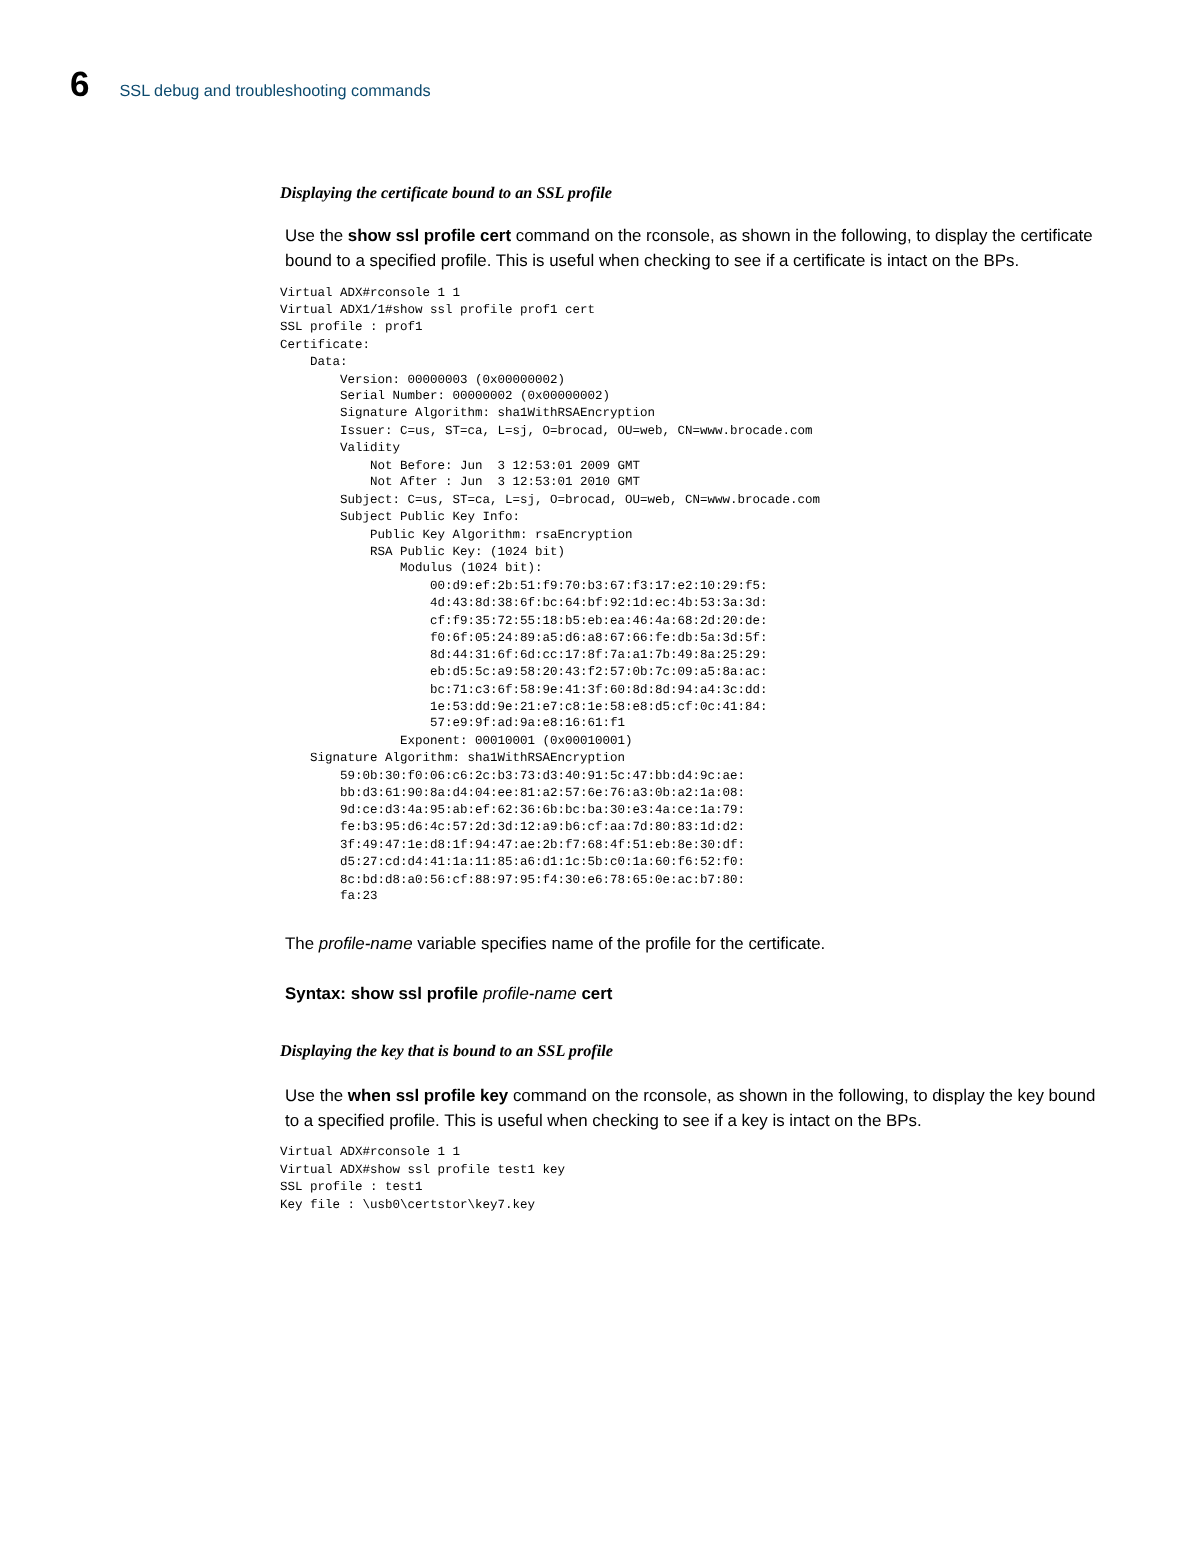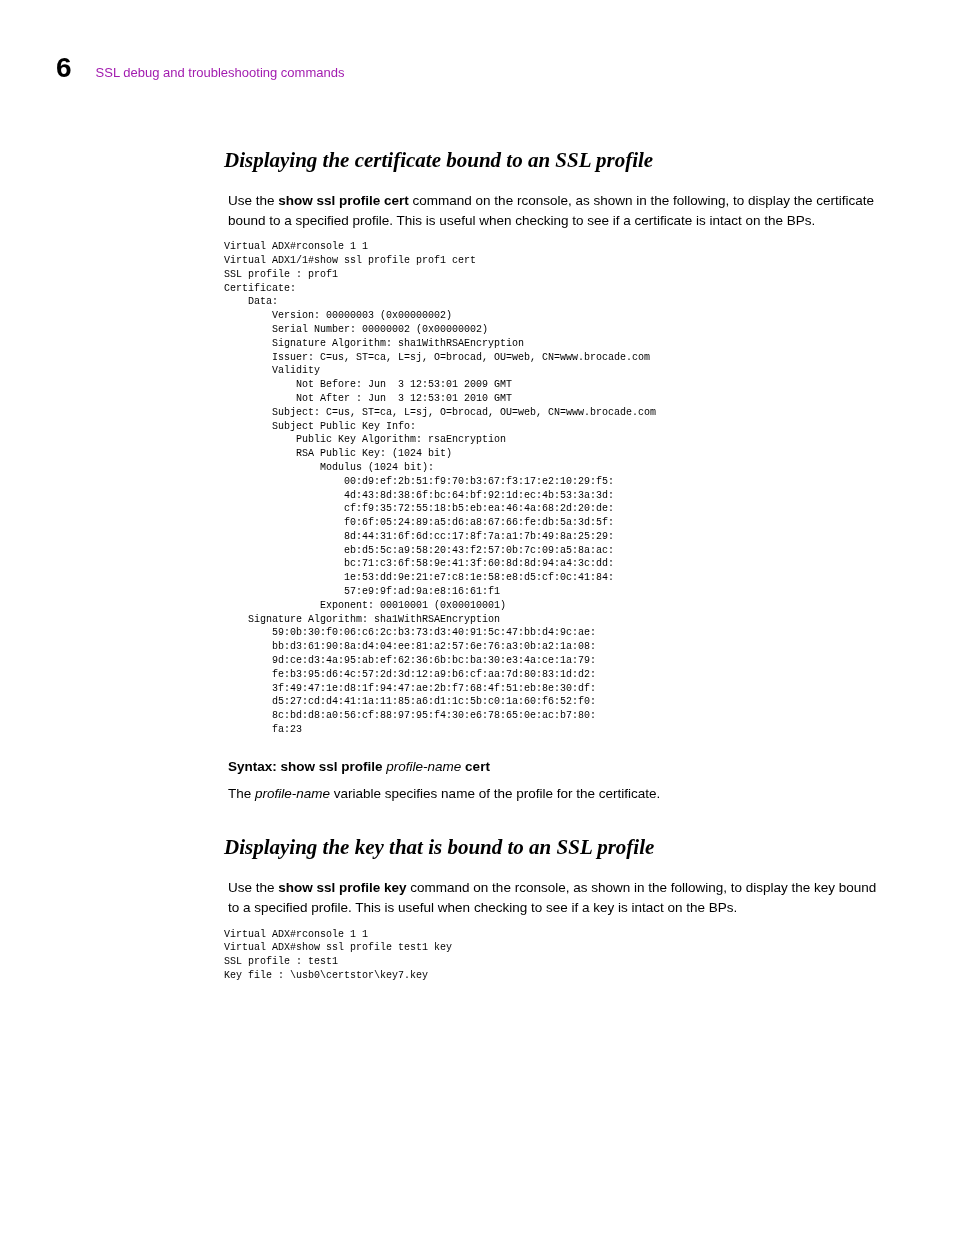--- a/index.html
+++ b/index.html
@@ -18,29 +18,29 @@
     align-items: baseline;
     margin-bottom: 56px;
   }
   .chapter-number {
     font-size: 28px;
     font-weight: bold;
     margin-right: 24px;
   }
   .running-title {
     font-size: 13px;
-    color: #a21caf;
+    color: #0c4a6e;
   }
   .content {
     margin-left: 168px;
   }
   .section-heading {
     font-style: italic;
     font-weight: bold;
-    font-size: 21px;
+    font-size: 13px;
     margin: 0 0 16px 0;
     font-family: Georgia, 'Times New Roman', serif;
   }
   .body-text {
     margin: 0 0 10px 4px;
   }
   .bold { font-weight: bold; }
   .italic { font-style: italic; }
   pre.code {
     font-family: "Courier New", Courier, monospace;
@@ -101,32 +101,32 @@
     Signature Algorithm: sha1WithRSAEncryption
         59:0b:30:f0:06:c6:2c:b3:73:d3:40:91:5c:47:bb:d4:9c:ae:
         bb:d3:61:90:8a:d4:04:ee:81:a2:57:6e:76:a3:0b:a2:1a:08:
         9d:ce:d3:4a:95:ab:ef:62:36:6b:bc:ba:30:e3:4a:ce:1a:79:
         fe:b3:95:d6:4c:57:2d:3d:12:a9:b6:cf:aa:7d:80:83:1d:d2:
         3f:49:47:1e:d8:1f:94:47:ae:2b:f7:68:4f:51:eb:8e:30:df:
         d5:27:cd:d4:41:1a:11:85:a6:d1:1c:5b:c0:1a:60:f6:52:f0:
         8c:bd:d8:a0:56:cf:88:97:95:f4:30:e6:78:65:0e:ac:b7:80:
         fa:23</pre>
 
+  <p class="body-text">
+    <span>The </span><span class="italic">profile-name</span><span> variable specifies name of the profile for the certificate.</span>
+  </p>
+
   <p class="body-text syntax-line">
     <span class="bold">Syntax:  </span><span class="bold">show ssl profile </span><span class="italic">profile-name</span><span class="bold"> cert</span>
-  </p>
-
-  <p class="body-text">
-    <span>The </span><span class="italic">profile-name</span><span> variable specifies name of the profile for the certificate.</span>
   </p>
 
   <h2 class="section-heading section-gap">Displaying the key that is bound to an SSL profile</h2>
 
   <p class="body-text">
-    <span>Use the </span><span class="bold">show ssl profile key</span><span> command on the rconsole, as shown in the following, to display the key bound to a specified profile. This is useful when checking to see if a key is intact on the BPs.</span>
+    <span>Use the </span><span class="bold">when ssl profile key</span><span> command on the rconsole, as shown in the following, to display the key bound to a specified profile. This is useful when checking to see if a key is intact on the BPs.</span>
   </p>
 
   <pre class="code">Virtual ADX#rconsole 1 1
 Virtual ADX#show ssl profile test1 key
 SSL profile : test1
 Key file : \usb0\certstor\key7.key</pre>
 
 </div>
 
 </body></html>

